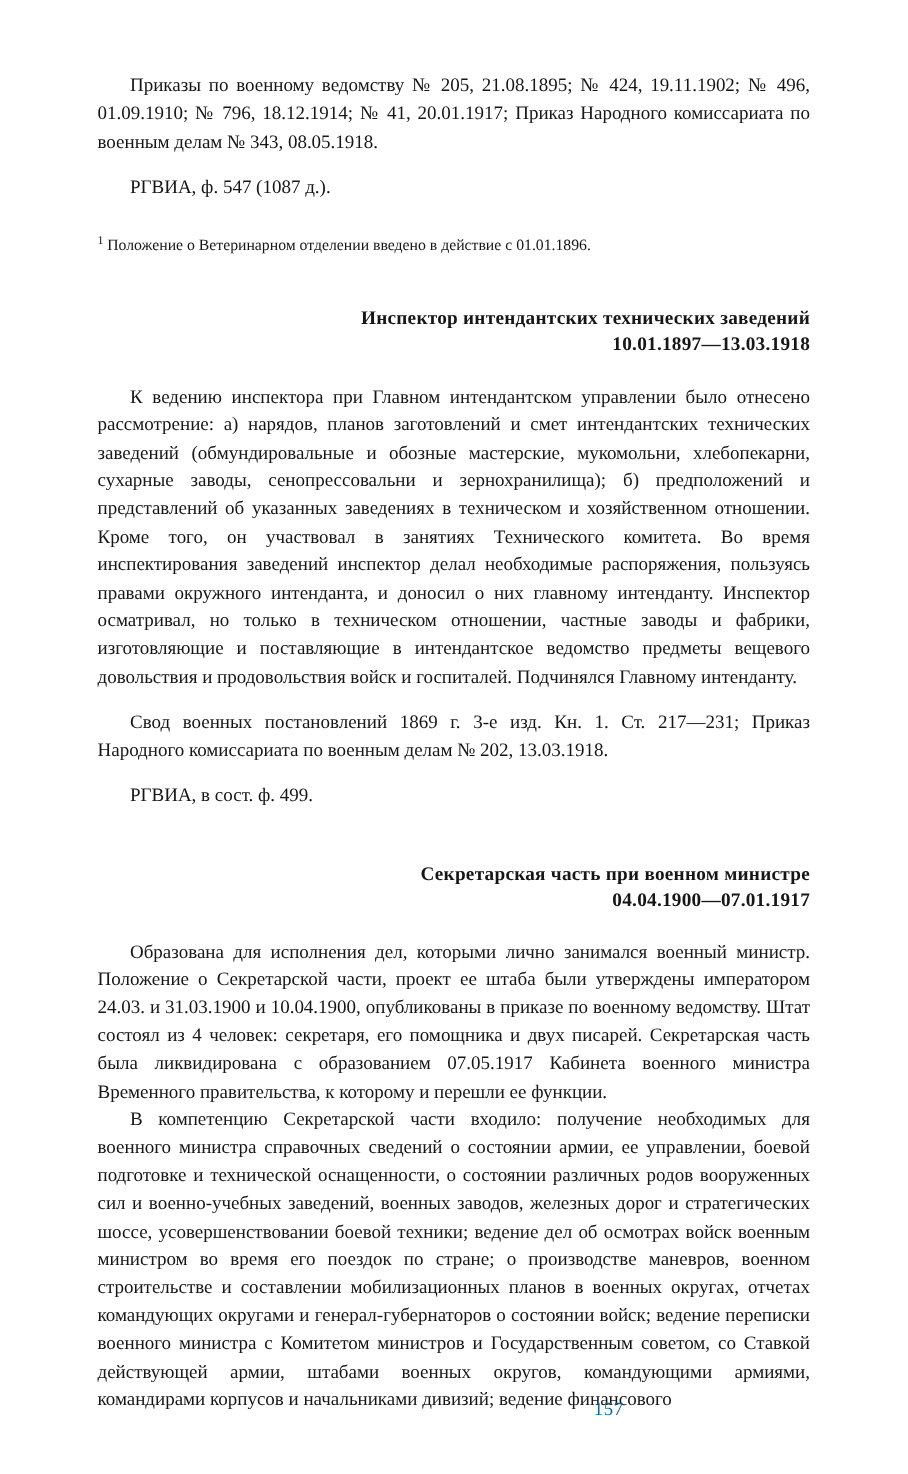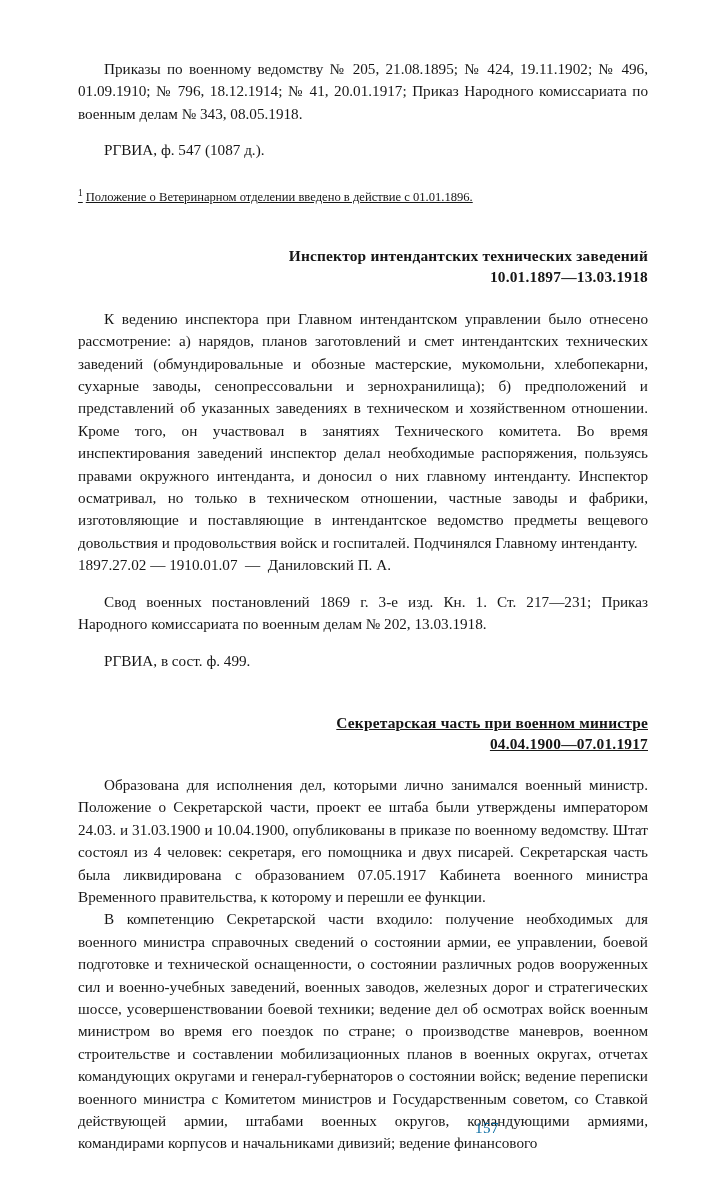--- a/index.html
+++ b/index.html
@@ -39,42 +39,40 @@
     text-indent: 26px;
   }
   .block-gap {
     margin-top: 14px;
   }
   .footnote {
     font-size: 12.6px;
     line-height: 19px;
     margin-top: 22px;
     text-align: left;
-    text-decoration: underline;
   }
   .footnote .sup {
     font-size: 9.5px;
     vertical-align: super;
     margin-right: 3px;
   }
   .heading {
     text-align: right;
     font-weight: bold;
     font-size: 15.4px;
     line-height: 21.5px;
     letter-spacing: 0.2px;
   }
   .heading-wrap {
     margin-top: 38px;
     margin-bottom: 20px;
   }
   .heading-wrap.second {
     margin-top: 40px;
     margin-bottom: 19px;
-    text-decoration: underline;
   }
   .list-line {
     font-size: 15.2px;
     line-height: 22.4px;
     text-align: left;
     white-space: pre;
   }
   .list-block {
     margin-top: 0;
   }
@@ -100,21 +98,20 @@
     <p class="footnote"><span class="sup">1</span><span>Положение о Ветеринарном отделении введено в действие с 01.01.1896.</span></p>
 
     <div class="heading-wrap">
       <p class="heading">Инспектор интендантских технических заведений</p>
       <p class="heading dates">10.01.1897—13.03.1918</p>
     </div>
 
     <p class="indent">К ведению инспектора при Главном интендантском управлении было отнесено рассмотрение: а) нарядов, планов заготовлений и смет интендантских технических заведений (обмундировальные и обозные мастерские, мукомольни, хлебопекарни, сухарные заводы, сенопрессовальни и зернохранилища); б) предположений и представлений об указанных заведениях в техническом и хозяйственном отношении. Кроме того, он участвовал в занятиях Технического комитета. Во время инспектирования заведений инспектор делал необходимые распоряжения, пользуясь правами окружного интенданта, и доносил о них главному интенданту. Инспектор осматривал, но только в техническом отношении, частные заводы и фабрики, изготовляющие и поставляющие в интендантское ведомство предметы вещевого довольствия и продовольствия войск и госпиталей. Подчинялся Главному интенданту.</p>
 
     <div class="list-block">
-      <p class="list-line">1897.27.02 — 1910.01.07  —  Даниловский П. А.</p>
     </div>
 
     <p class="indent block-gap">Свод военных постановлений 1869 г. 3-е изд. Кн. 1. Ст. 217—231; Приказ Народного комиссариата по военным делам № 202, 13.03.1918.</p>
 
     <p class="indent block-gap">РГВИА, в сост. ф. 499.</p>
 
     <div class="heading-wrap second">
       <p class="heading">Секретарская часть при военном министре</p>
       <p class="heading dates">04.04.1900—07.01.1917</p>
     </div>

